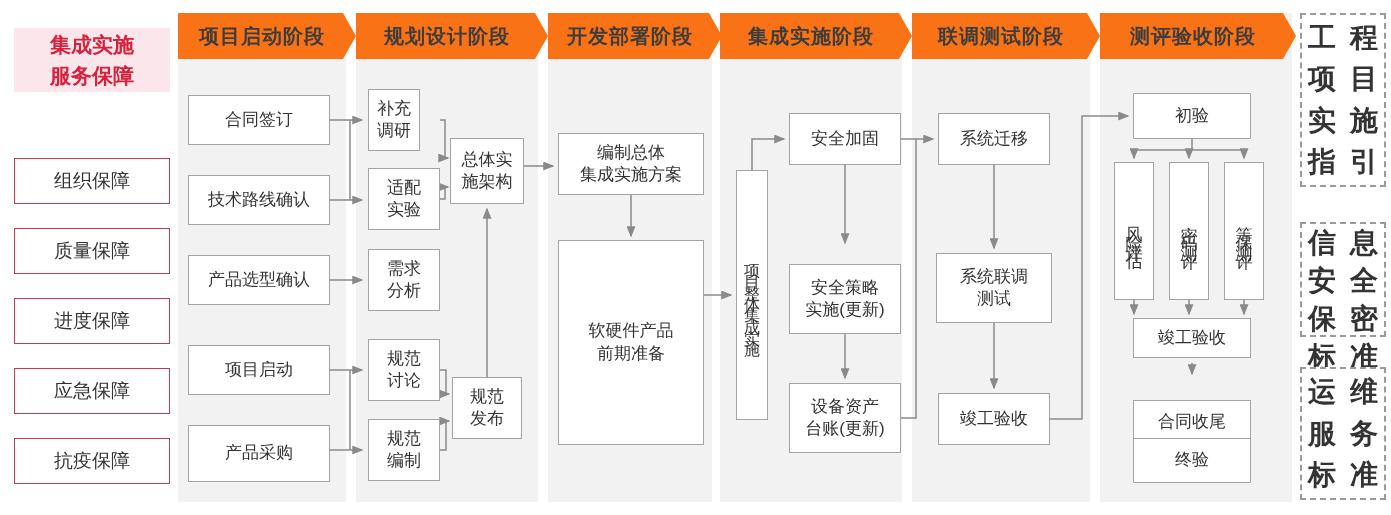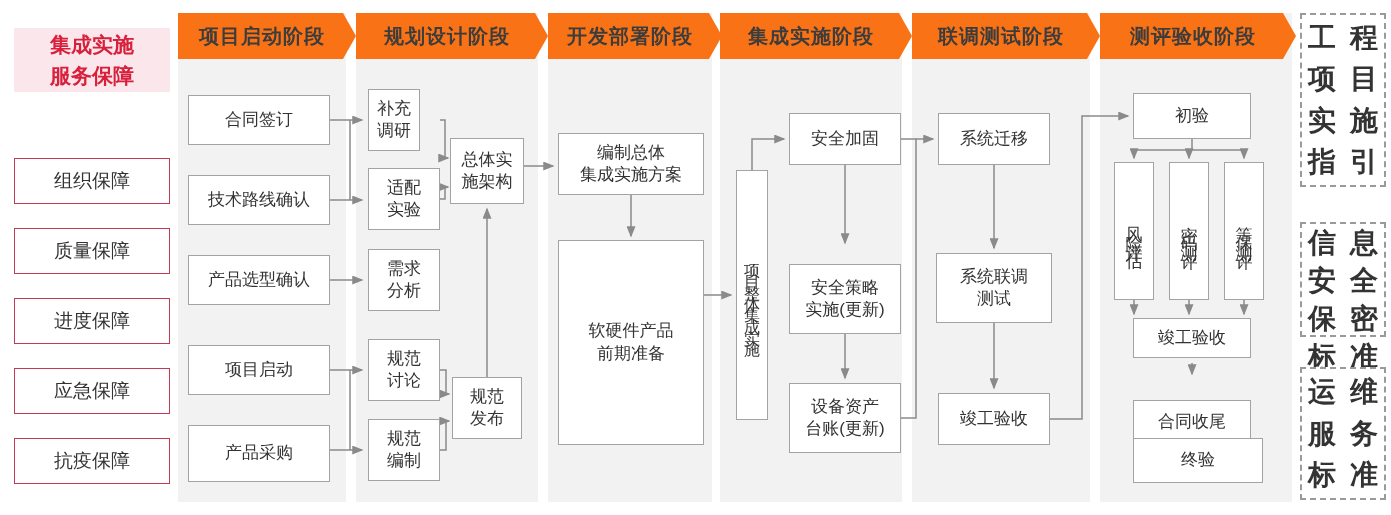--- a/index.html
+++ b/index.html
@@ -140,21 +140,21 @@
   <div class="box" style="left:936px;top:253px;width:116px;height:70px">系统联调
 测试</div>
   <div class="box" style="left:938px;top:393px;width:112px;height:52px">竣工验收</div>
 
   <div class="box" style="left:1133px;top:93px;width:118px;height:46px">初验</div>
   <div class="box vbox" style="left:1114px;top:162px;width:40px;height:138px">风险评估</div>
   <div class="box vbox" style="left:1169px;top:162px;width:40px;height:138px">密码测评</div>
   <div class="box vbox" style="left:1224px;top:162px;width:40px;height:138px">等保测评</div>
   <div class="box" style="left:1133px;top:318px;width:118px;height:40px">竣工验收</div>
   <div class="box" style="left:1133px;top:400px;width:118px;height:45px">合同收尾</div>
-  <div class="box" style="left:1133px;top:438px;width:130px;height:45px">终验</div>
+  <div class="box" style="left:1133px;top:438px;width:118px;height:45px">终验</div>
 
   <div class="std-box" style="top:13px;height:174px">
     <div class="std-line">工程</div>
     <div class="std-line">项目</div>
     <div class="std-line">实施</div>
     <div class="std-line">指引</div>
   </div>
   <div class="std-box" style="top:222px;height:115px">
     <div class="std-line">信息</div>
     <div class="std-line">安全</div>

